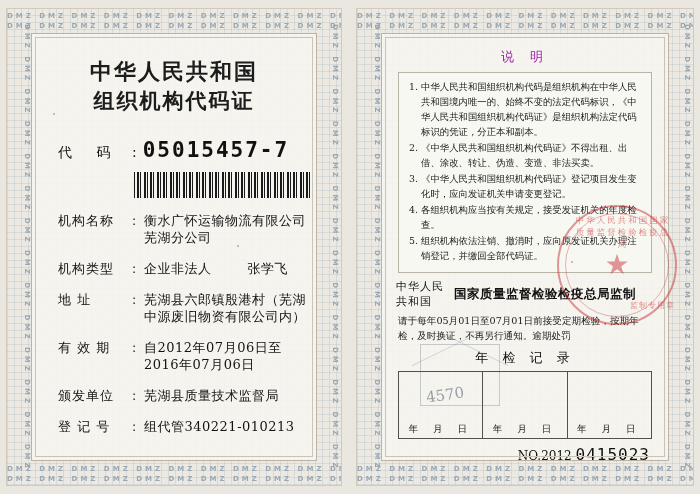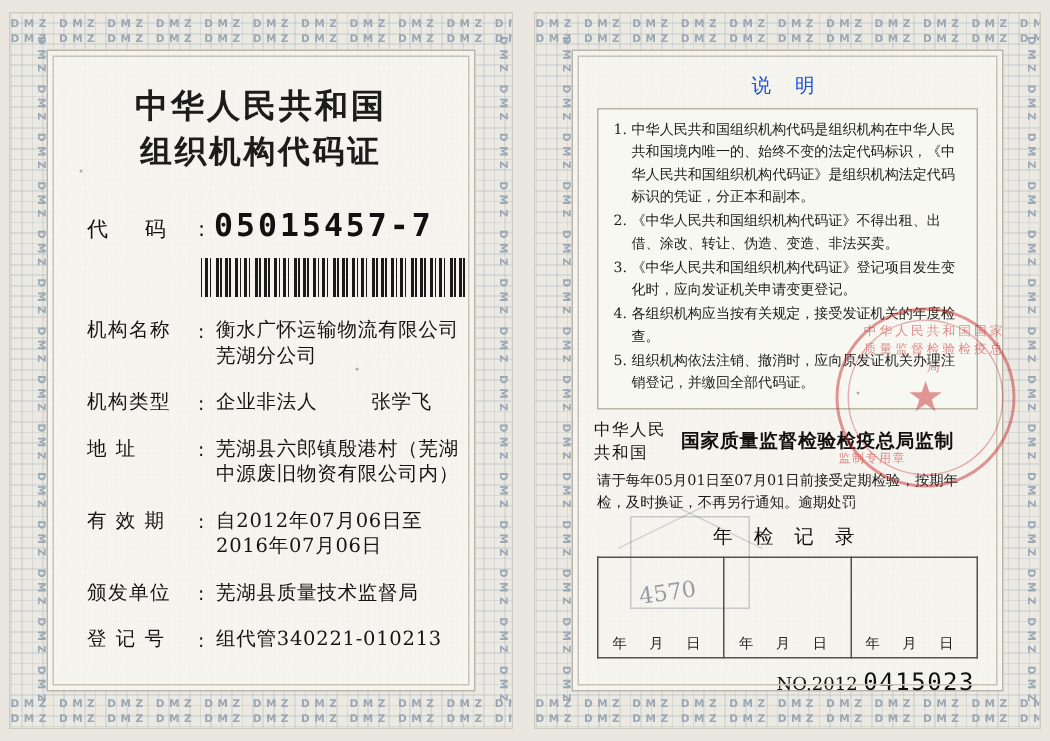--- a/index.html
+++ b/index.html
@@ -159,21 +159,21 @@
   }
   .field.type .val { display: flex; gap: 36px; }
 
   
   .notice-title {
     text-align: center;
     font-family: "DejaVu Serif", "Liberation Serif", serif;
     font-size: 13px;
     letter-spacing: 6px;
     margin-top: 4px;
-    color: #1d4ed8;
+    color: #a21caf;
   }
   .notice-box {
     margin: 6px 6px 0 6px;
     border: 1px solid #b9b4a6;
     padding: 6px 6px 8px 6px;
     background: rgba(250,249,244,.7);
   }
   .notice-list {
     margin: 0;
     padding-left: 16px;
@@ -284,21 +284,21 @@
     position: absolute;
     left: 12px; right: 0; top: 8px;
     text-align: center;
     font-size: 8.5px;
     letter-spacing: 2px;
     font-family: "DejaVu Serif", "Liberation Serif", serif;
   }
   .seal .bottom-text {
     position: absolute;
     left: 0; right: 0; bottom: 12px;
-    text-align: left;
+    text-align: right;
     font-size: 8px;
     letter-spacing: 1px;
     font-family: Liberation Serif, serif;
   }
   
   .hand-mark {
     position: absolute;
     left: 34px;
     bottom: 46px;
     font-family: "DejaVu Serif", "Liberation Serif", serif;

